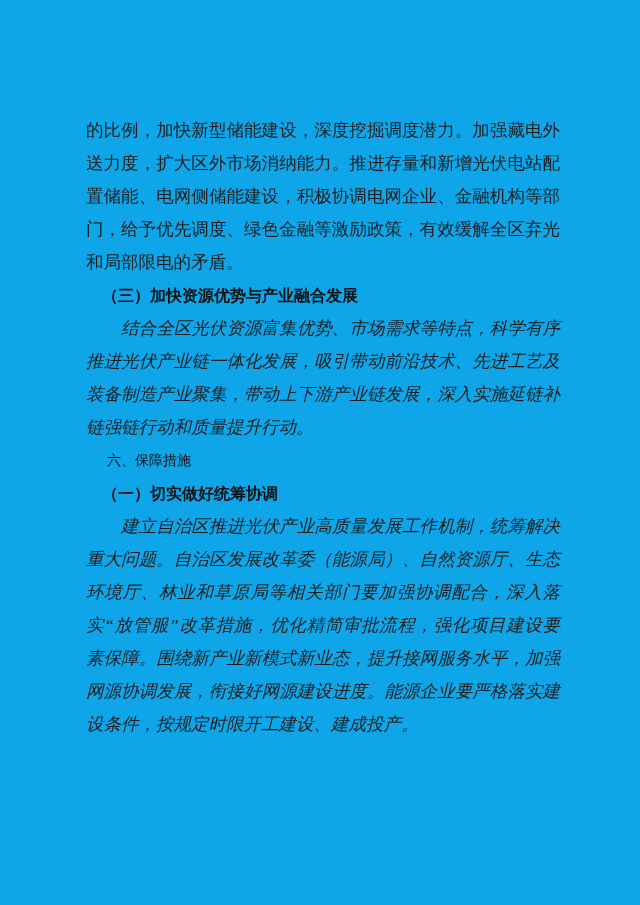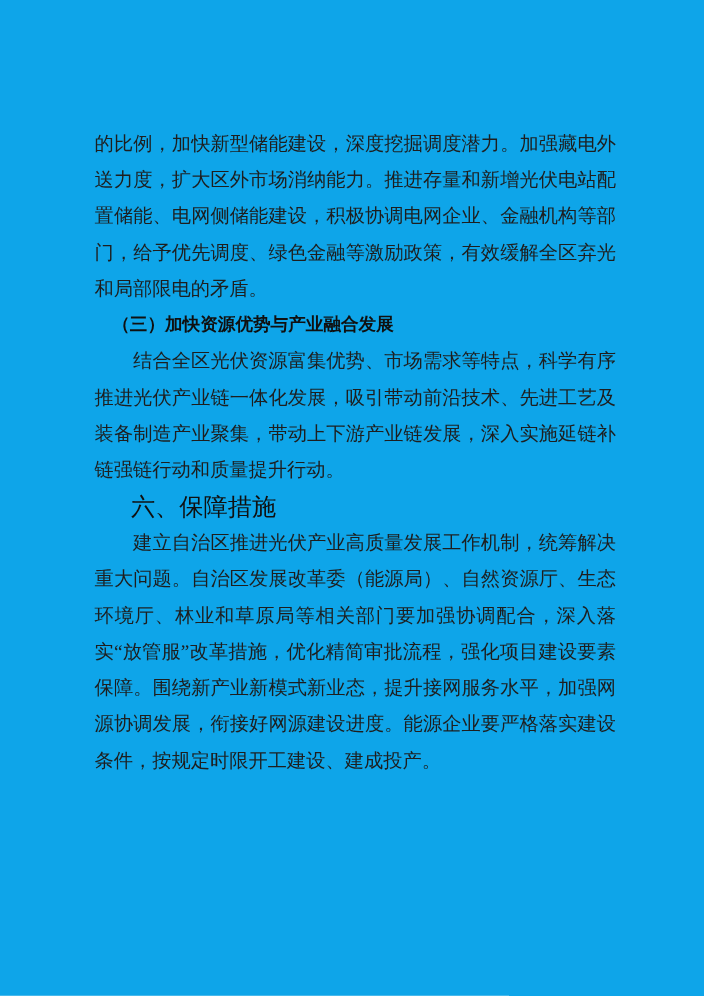--- a/index.html
+++ b/index.html
@@ -25,55 +25,56 @@
     width: 474px;
     color: #1e1e1e;
     font-family: "Liberation Serif", "DejaVu Serif", serif;
     font-size: 17.5px;
     line-height: 33px;
     text-align: justify;
     text-justify: inter-ideograph;
     word-break: break-all;
   }
   p.body { margin: 0; }
-  p.indent { text-indent: 2em; }
+  p.indent { text-indent: 2em; font-style: italic; }
   .head-bold {
     margin: 0;
     font-family: "Liberation Sans", "DejaVu Sans", sans-serif;
     font-weight: 700;
     font-size: 16px;
     line-height: 33px;
     text-indent: 1em;
     color: #101010;
     text-align: left;
   }
   .head-plain {
     margin: 0;
     font-family: "Liberation Sans", "DejaVu Sans", sans-serif;
     font-weight: 500;
-    font-size: 22px;
+    font-size: 14px;
     line-height: 33px;
     text-indent: 1.5em;
     color: #101010;
     text-align: left;
   }
 </style>
 </head>
 <body>
 
 <div class="page">
   <div class="text-flow">
 
     <p class="body">的比例，加快新型储能建设，深度挖掘调度潜力。加强藏电外送力度，扩大区外市场消纳能力。推进存量和新增光伏电站配置储能、电网侧储能建设，积极协调电网企业、金融机构等部门，给予优先调度、绿色金融等激励政策，有效缓解全区弃光和局部限电的矛盾。</p>
 
     <h3 class="head-bold">（三）加快资源优势与产业融合发展</h3>
 
     <p class="body indent">结合全区光伏资源富集优势、市场需求等特点，科学有序推进光伏产业链一体化发展，吸引带动前沿技术、先进工艺及装备制造产业聚集，带动上下游产业链发展，深入实施延链补链强链行动和质量提升行动。</p>
 
     <h2 class="head-plain">六、保障措施</h2>
 
+    <h3 class="head-bold">（一）切实做好统筹协调</h3>
 
     <p class="body indent">建立自治区推进光伏产业高质量发展工作机制，统筹解决重大问题。自治区发展改革委（能源局）、自然资源厅、生态环境厅、林业和草原局等相关部门要加强协调配合，深入落实“放管服”改革措施，优化精简审批流程，强化项目建设要素保障。围绕新产业新模式新业态，提升接网服务水平，加强网源协调发展，衔接好网源建设进度。能源企业要严格落实建设条件，按规定时限开工建设、建成投产。</p>
 
 
 
   </div>
 </div>
 
 </body></html>

